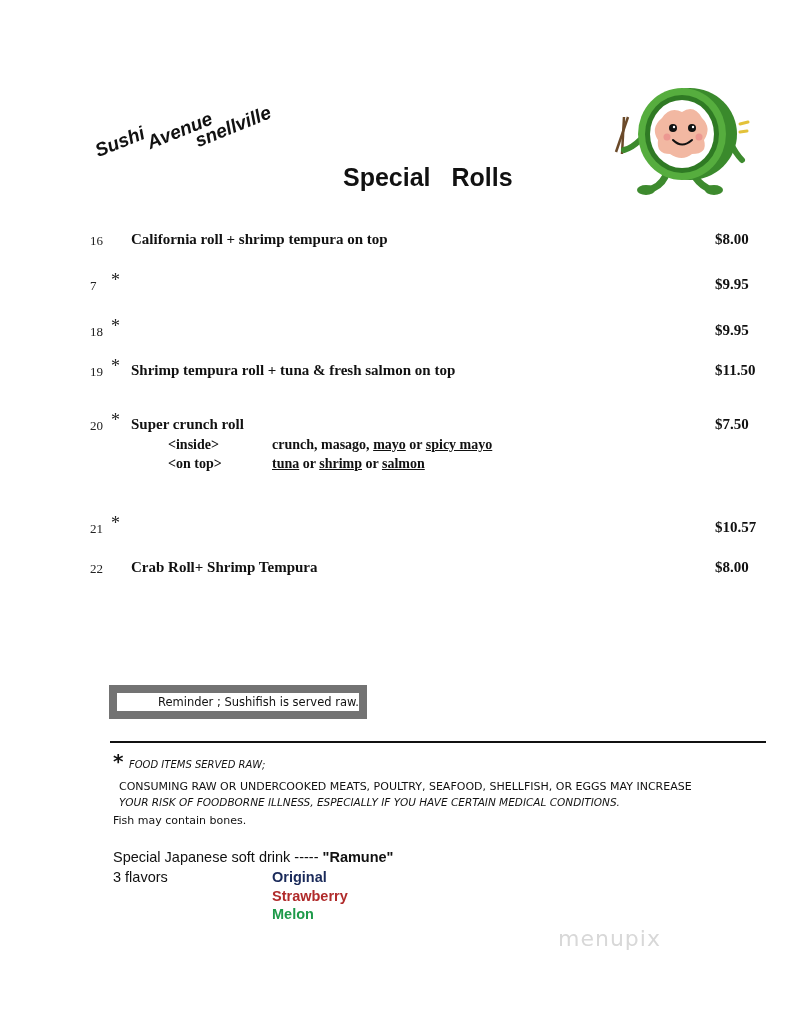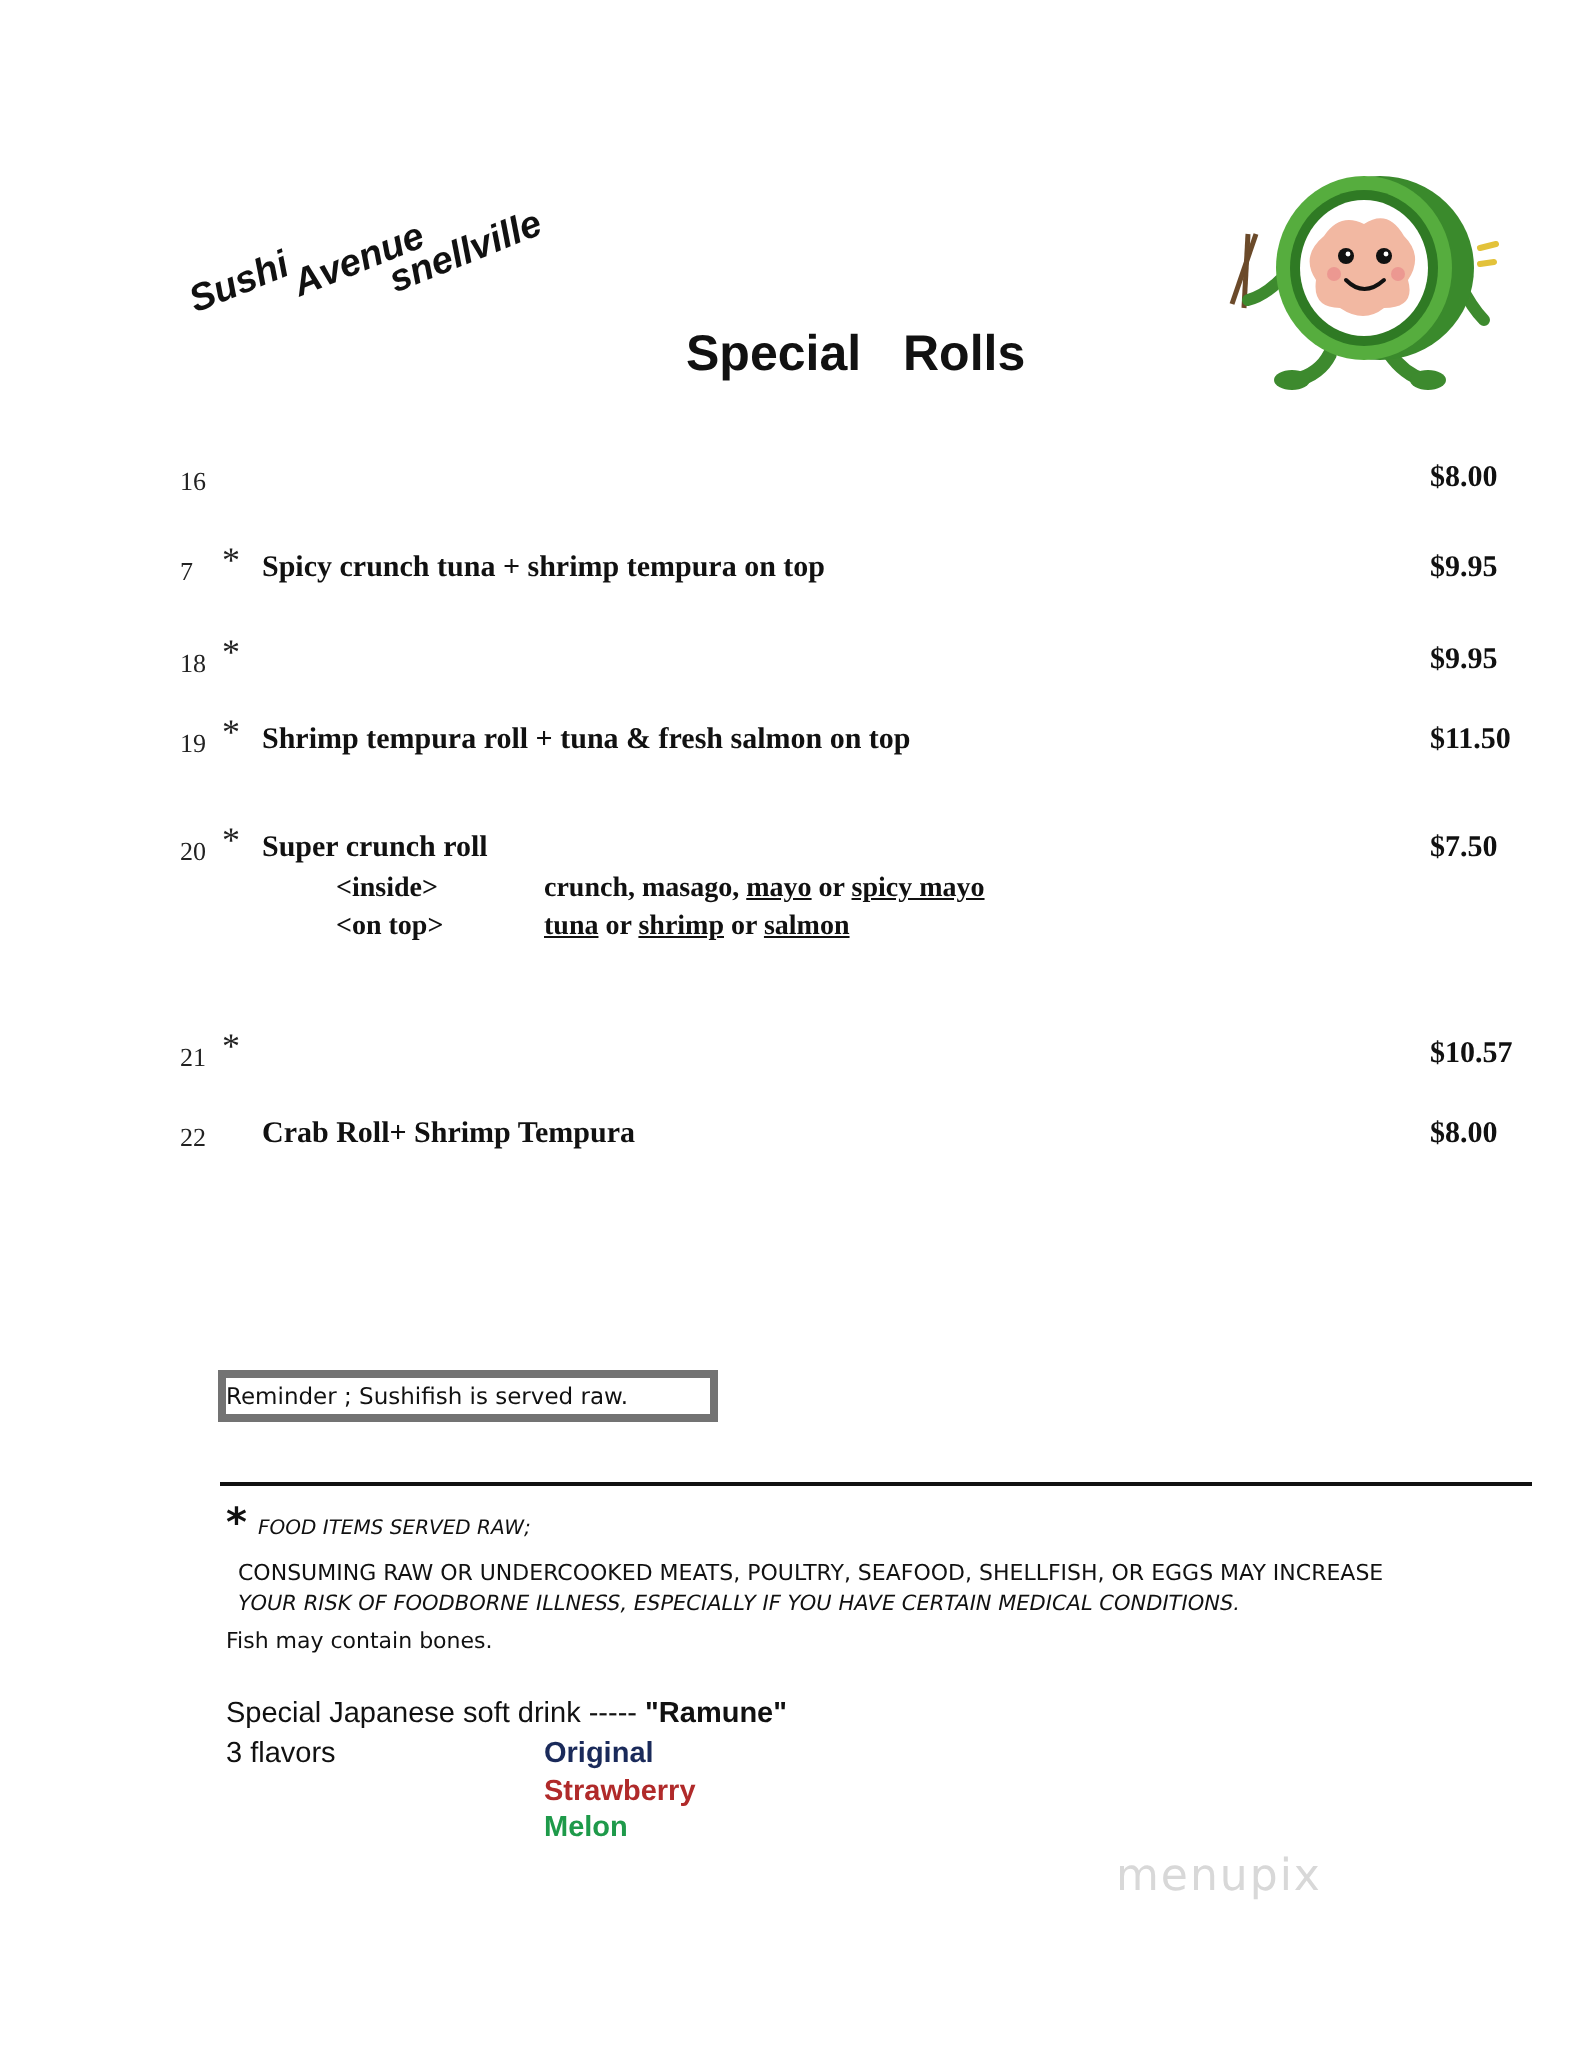--- a/index.html
+++ b/index.html
@@ -8,21 +8,21 @@
   .brand-word { position: absolute; font-family: "Liberation Sans", sans-serif; font-weight: bold; font-style: italic; font-size: 19px; color: #111; transform: rotate(-22deg); transform-origin: left bottom; white-space: nowrap; }
   .title { position: absolute; left: 343px; top: 163px; font-family: "Liberation Sans", sans-serif; font-weight: bold; font-size: 25px; word-spacing: 14px; color: #111; }
   .mascot { position: absolute; left: 610px; top: 82px; width: 150px; height: 118px; }
   .row { position: absolute; left: 0; width: 791px; height: 22px; font-family: "Liberation Serif", serif; margin-left: 18px; }
   .num { position: absolute; left: 72px; top: 2px; font-size: 13px; color: #222; }
   .star { position: absolute; left: 93px; top: -6px; font-size: 18px; color: #222; font-family: "Liberation Serif", serif; }
   .name { position: absolute; left: 113px; top: 0; font-weight: bold; font-size: 15px; white-space: nowrap; }
   .price { position: absolute; left: 697px; top: 0; font-weight: bold; font-size: 15px; }
   .sub { position: absolute; font-family: "Liberation Serif", serif; font-weight: bold; font-size: 14px; white-space: nowrap; }
   .u { text-decoration: underline; }
-  .reminder { position: absolute; left: 109px; top: 685px; width: 242px; height: 18px; border: 4px solid #737373; font-family: "DejaVu Sans", sans-serif; font-size: 11.5px; line-height: 18px; text-align: left; }
+  .reminder { position: absolute; left: 109px; top: 685px; width: 242px; height: 18px; border: 8px solid #737373; font-family: "DejaVu Sans", sans-serif; font-size: 11.5px; line-height: 18px; text-align: right; }
   .rule { position: absolute; left: 110px; top: 741px; width: 656px; height: 0; border-top: 2px solid #111; }
   .disc { position: absolute; font-family: "DejaVu Sans", sans-serif; font-size: 11px; color: #111; white-space: nowrap; }
   .it { font-style: italic; }
   .drink { position: absolute; font-family: "Liberation Sans", sans-serif; font-size: 14.5px; color: #111; white-space: nowrap; }
   .flavor { position: absolute; left: 272px; font-family: "Liberation Sans", sans-serif; font-weight: bold; font-size: 14.5px; }
   .watermark { position: absolute; left: 558px; top: 926px; font-family: "DejaVu Sans", sans-serif; font-size: 22px; color: #d8d8d8; letter-spacing: 1px; }
 </style>
 </head>
 <body>
 
@@ -67,27 +67,27 @@
     <path d="M63 58 Q72 67 82 58" stroke="#111" stroke-width="2" fill="none" stroke-linecap="round"></path>
 
     <line x1="130" y1="42" x2="138" y2="40" stroke="#e3c23a" stroke-width="3" stroke-linecap="round"></line>
     <line x1="130" y1="50" x2="137" y2="49" stroke="#e3c23a" stroke-width="3" stroke-linecap="round"></line>
   </svg>
 </div>
 
 <div>
   <div class="row" style="top:231px;">
     <span class="num">16</span>
+    <span class="name">California roll + shrimp tempura on top</span>
     <span class="price">$8.00</span>
   </div>
 
   <div class="row" style="top:276px;">
     <span class="num">7</span>
     <span class="star">*</span>
-    <span class="name">Spicy crunch tuna + shrimp tempura on top</span>
     <span class="price">$9.95</span>
   </div>
 
   <div class="row" style="top:322px;">
     <span class="num">18</span>
     <span class="star">*</span>
     <span class="price">$9.95</span>
   </div>
 
   <div class="row" style="top:362px;text-align:center;">

